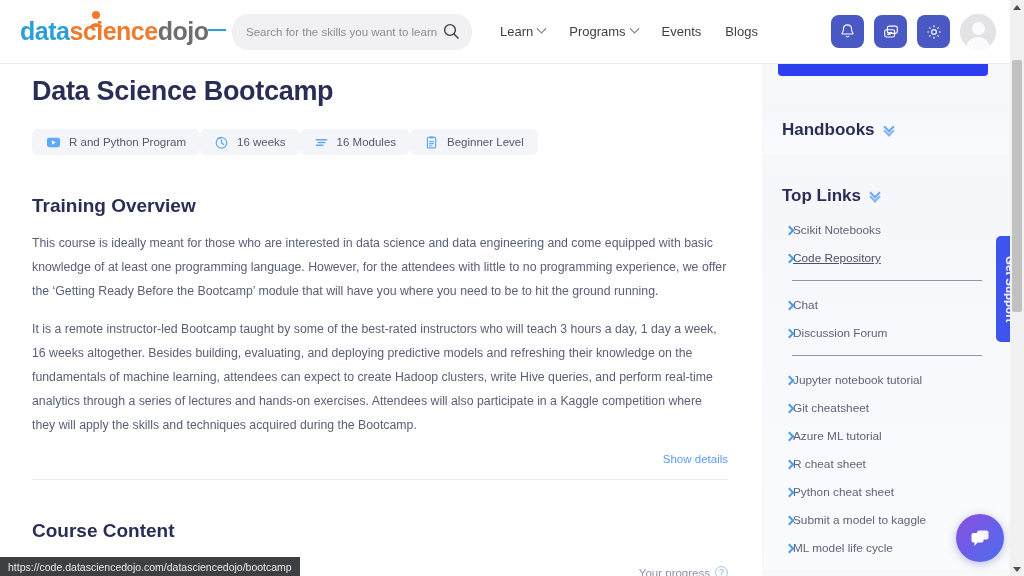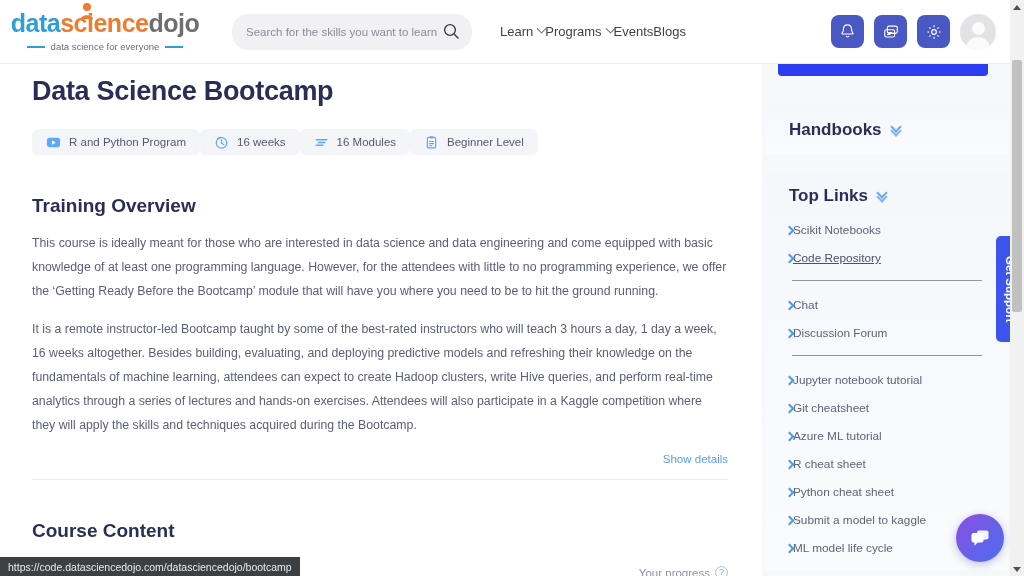--- a/index.html
+++ b/index.html
@@ -10,41 +10,41 @@
     overflow: hidden;
   }
   .screen { position: relative; width: 1024px; height: 576px; overflow: hidden; background:#fff; }
 
   
   .header {
     position: absolute; top:0; left:0; width: 1010px; height: 64px;
     background:#fff; display:flex; align-items:center;
     border-bottom: 1px solid #ececf1; z-index: 40;
   }
-  .logo-wrap { margin-left: 20px; width: 170px; display:flex; flex-direction:column; align-items:center; }
+  .logo-wrap { margin-left: 20px; width: 170px; display:flex; flex-direction:row; align-items:flex-start; }
   .logo-main { font-size: 25px; font-weight: bold; letter-spacing:-0.5px; line-height: 1; position:relative; white-space:nowrap; }
   .lg-blue { color:#2e9fd4; }
   .lg-orange { color:#ef7b2e; }
   .lg-gray { color:#6d6e71; }
   .logo-person { position:absolute; left:69px; top:-8px; width:14px; height:16px; }
   .logo-sub { display:flex; align-items:center; gap:6px; margin-top:5px; }
   .logo-sub-text { font-size:9.5px; color:#6d6e71; white-space:nowrap; }
   .logo-dash { width:18px; height:2px; background:#2e9fd4; }
 
   .search-box {
     margin-left: 42px; width: 240px; height: 36px;
     background:#f1f1f3; border-radius:16px;
     display:flex; align-items:center; padding: 0 12px 0 14px; 
   }
   .search-input {
     flex:1; border:none; outline:none; background:transparent;
     font-family:"Liberation Sans", sans-serif; font-size:11.5px; color:#8b8b95;
   }
   .search-input::placeholder { color:#8b8b95; }
-  .nav { display:flex; align-items:center; margin-left: 28px; }
+  .nav { display:flex; align-items:center; margin-left: 28px; gap: 24px; }
   .nav-item { font-size:13px; color:#3f3f46; display:flex; align-items:center; gap:5px; cursor:pointer; white-space:nowrap; }
   .chev { width:7px; height:7px; border-right:1.4px solid #6b6b75; border-bottom:1.4px solid #6b6b75; transform: rotate(45deg) translate(-2px,-2px); }
 
   .header-right { position:absolute; right: 14px; display:flex; align-items:center; gap:10px; }
   .icon-btn {
     width:33px; height:33px; border-radius:8px; background:#4a58c4;
     display:flex; align-items:center; justify-content:center; cursor:pointer;
   }
   .avatar {
     width:36px; height:36px; border-radius:50%; background:#e3e3e6; overflow:hidden;
@@ -97,21 +97,21 @@
   }
   .cta-button {
     position:absolute; top:-16px; left:16px; width:210px; height:28px;
     background:#2d3df0; border-radius:4px; cursor:pointer;
   }
   .card {
     margin: 0 2px; padding: 14px 18px; background: linear-gradient(180deg,#f6f7fb 0%, #fafbfd 100%);
   }
   #handbooks-card { margin-top: 42px; }
   .card-head { display:flex; align-items:center; gap:9px; cursor:pointer; }
-  .card-title { font-size:17px; font-weight:bold; color:#2a2d56;margin-left:7px; }
+  .card-title { font-size:17px; font-weight:bold; color:#2a2d56; }
   .dbl-chev { width:13px; height:13px; position:relative; }
   .dbl-chev i {
     position:absolute; left:1px; width:8px; height:8px;
     border-right:2px solid #6ea8f5; border-bottom:2px solid #6ea8f5;
     transform: rotate(45deg);
   }
   .dbl-chev i:nth-child(1){ top:-1px; }
   .dbl-chev i:nth-child(2){ top:3px; opacity:.85; }
 
   #top-links-card { margin-top: 18px; padding-bottom: 8px; }

